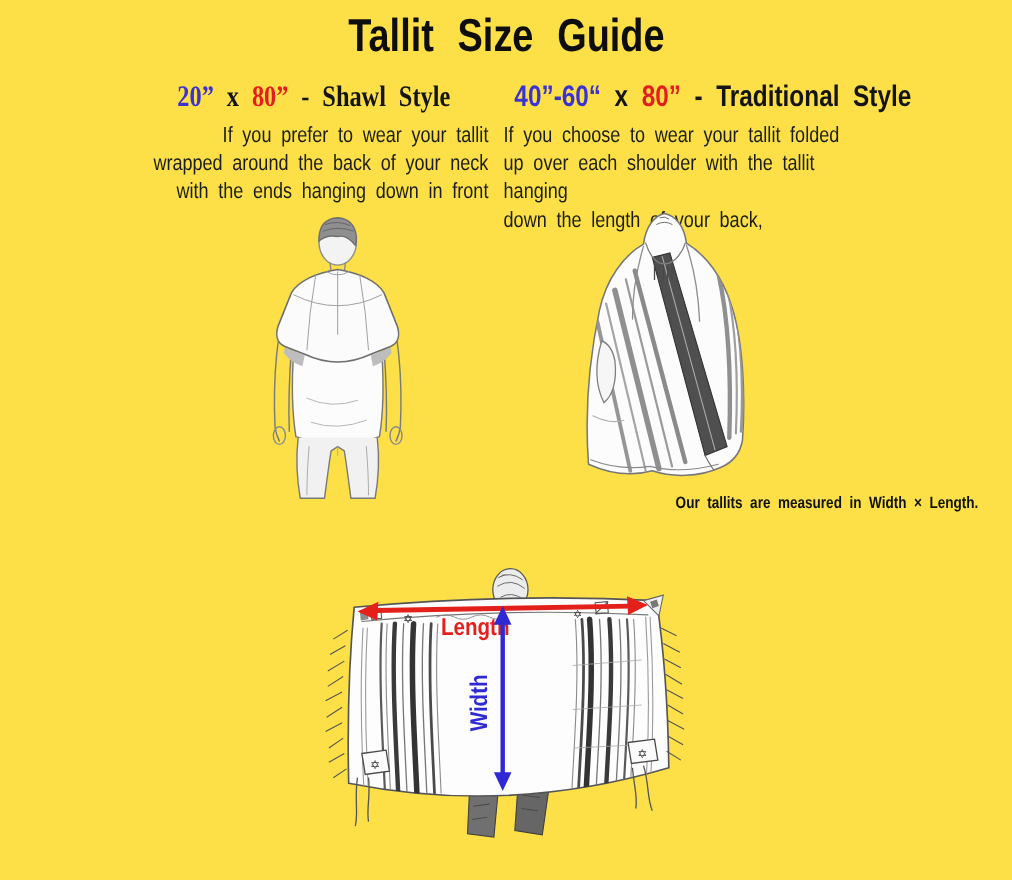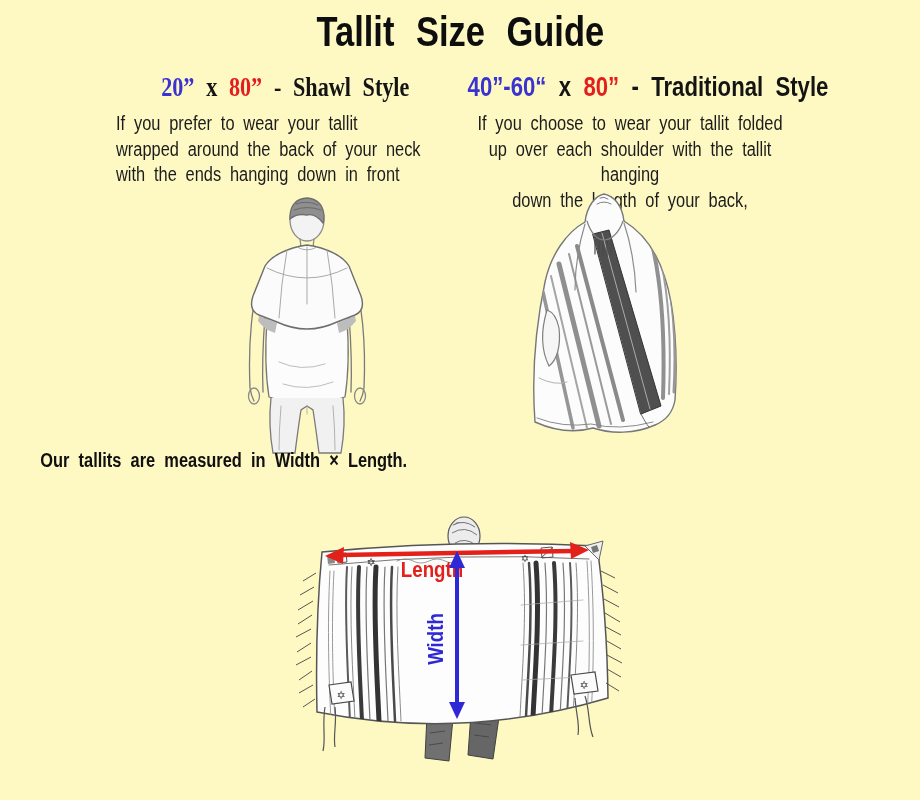--- a/index.html
+++ b/index.html
@@ -1,37 +1,37 @@
 <!DOCTYPE html>
 <html><head>
 <meta charset="utf-8">
 <style>
   html,body{margin:0;padding:0;background:#ffffff;}
-  .page{position:relative;width:920px;height:800px;background:#fef9c3;overflow:hidden;
+  .page{position:relative;width:920px;height:800px;background:#fde047;overflow:hidden;
         font-family:"Liberation Sans",sans-serif;color:#141414;}
   .cx{transform:scaleX(0.82);transform-origin:50% 50%;}
   .ib{display:inline-block;white-space:nowrap;}
   .title{position:absolute;top:8px;left:0;width:920px;text-align:center;
          font-size:42px;font-weight:bold;letter-spacing:0;word-spacing:.35em;color:#0e0e0e;}
   .size-heading{position:absolute;top:72px;font-size:27px;font-weight:bold;word-spacing:.28em;}
   .size-heading.left{left:90px;width:390px;text-align:center;font-family:Liberation Serif, serif;}
   .size-heading.right{left:428px;width:400px;}
   .c-blue{color:#3b33d1;}
   .c-red{color:#e41e1e;}
   .c-black{color:#141414;}
   .desc{position:absolute;top:111px;font-size:20px;line-height:25.5px;
         word-spacing:.26em;color:#1c1c1c;}
-  .desc.left{left:80px;width:400px;text-align:left;}
-  .desc.right{left:420px;width:420px;text-align:center;}
+  .desc.left{left:80px;width:400px;text-align:right;}
+  .desc.right{left:420px;width:420px;}
   .fig{position:absolute;}
   .fig1{left:221px;top:192px;width:170px;height:262px;}
   .fig2{left:503px;top:188px;width:200px;height:252px;}
   .fig3{left:285px;top:515px;width:360px;height:262px;}
-  .measure-heading{position:absolute;top:449px;left:0;width:920px;text-align:left;
-                   font-size:20px;font-weight:bold;word-spacing:.28em;color:#101010;}
+  .measure-heading{position:absolute;top:449px;left:0;width:920px;text-align:right;
+                   font-size:15px;font-weight:bold;word-spacing:.28em;color:#101010;}
   .measure-note{position:absolute;top:481px;left:0;width:920px;text-align:center;
                 font-size:15.5px;line-height:20.5px;word-spacing:.24em;color:#151515;}
   svg text{font-family:"Liberation Sans",sans-serif;}
 </style>
 </head>
 <body>
 
 <div class="page">
 
   <div class="title">

